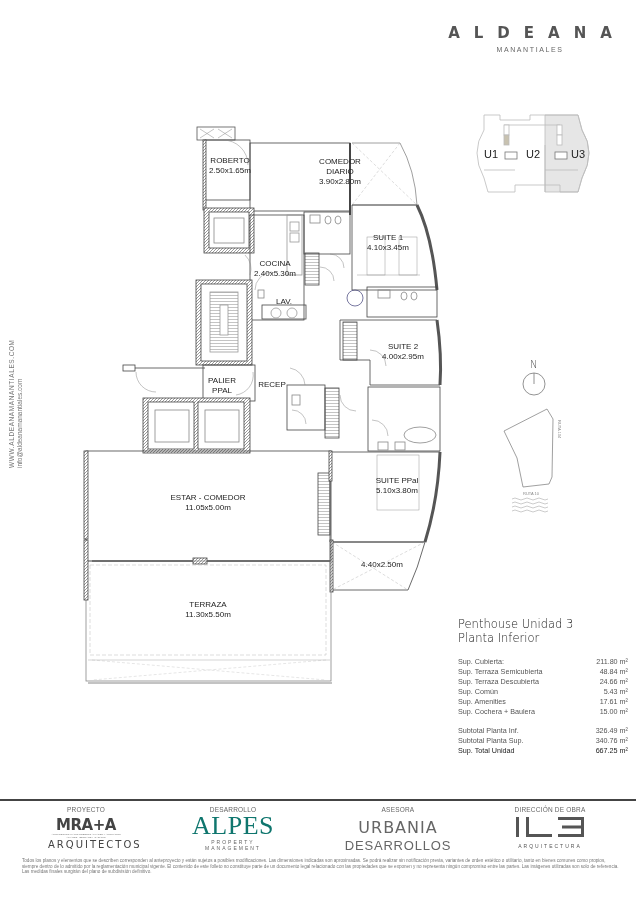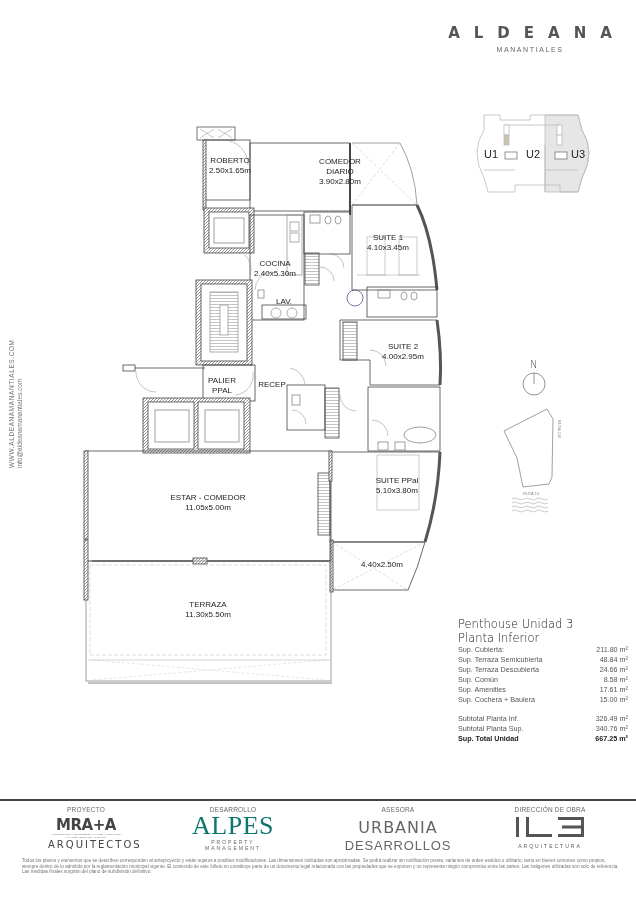--- a/index.html
+++ b/index.html
@@ -12,25 +12,25 @@
 
   .side-text { position: absolute; left: 8px; top: 468px; transform: rotate(-90deg); transform-origin: left top; font-size: 6.5px; color: #777; line-height: 8px; white-space: nowrap; }
   .side-text .l1 { letter-spacing: 0.6px; }
 
   .plan { position: absolute; left: 0; top: 0; }
 
   .rlabel { position: absolute; font-family: "Liberation Sans", sans-serif; font-size: 8px; color: #222; text-align: center; line-height: 10px; white-space: nowrap; transform: translateX(-50%); }
 
   .info { position: absolute; left: 458px; top: 617px; width: 170px; }
   .info-title { font-family: "DejaVu Sans", sans-serif; font-size: 11.5px; color: #222; line-height: 14px; font-weight: 300; }
-  .areas { }
+  .areas { margin-top: 12px; }
   .row { display: flex; justify-content: space-between; font-size: 7.2px; color: #555; line-height: 10px; }
   .row .v { text-align: right; }
   .gap { height: 9px; }
-  .row.total { color: #222; font-weight: bold; }
+  .row.total { color: #222; font-weight: normal; }
 
   .divider { position: absolute; left: 0; top: 799px; width: 636px; height: 2px; background: #444; }
 
   .credits { position: absolute; top: 806px; left: 0; width: 532px; height: 60px; }
   .credit { position: absolute; text-align: center; }
   .credit-role { font-size: 6.5px; color: #666; letter-spacing: 0.2px; }
   .mra { font-family: "DejaVu Sans", sans-serif; font-weight: bold; font-size: 15px; color: #444; line-height: 16px; margin-top: 4px; letter-spacing: -0.5px; }
   .mra-tiny { font-size: 2.5px; color: #777; line-height: 3px; }
   .mra-arq { font-family: "DejaVu Sans", sans-serif; font-weight: normal; font-size: 10px; letter-spacing: 2px; color: #444; }
   .alpes { font-family: "Liberation Serif", serif; font-size: 26px; color: #0f766e; line-height: 26px; letter-spacing: 0.5px; }
@@ -273,21 +273,21 @@
     <div class="row">
         <span>Sup. Terraza Semicubierta</span>
         <span class="v">48.84 m²</span>
       </div>
     <div class="row">
         <span>Sup. Terraza Descubierta</span>
         <span class="v">24.66 m²</span>
       </div>
     <div class="row">
         <span>Sup. Común</span>
-        <span class="v">8.58 m²</span>
+        <span class="v">5.43 m²</span>
       </div>
     <div class="row">
         <span>Sup. Amenities</span>
         <span class="v">17.61 m²</span>
       </div>
     <div class="row">
         <span>Sup. Cochera + Baulera</span>
         <span class="v">15.00 m²</span>
       </div>
     <div class="gap"></div>

